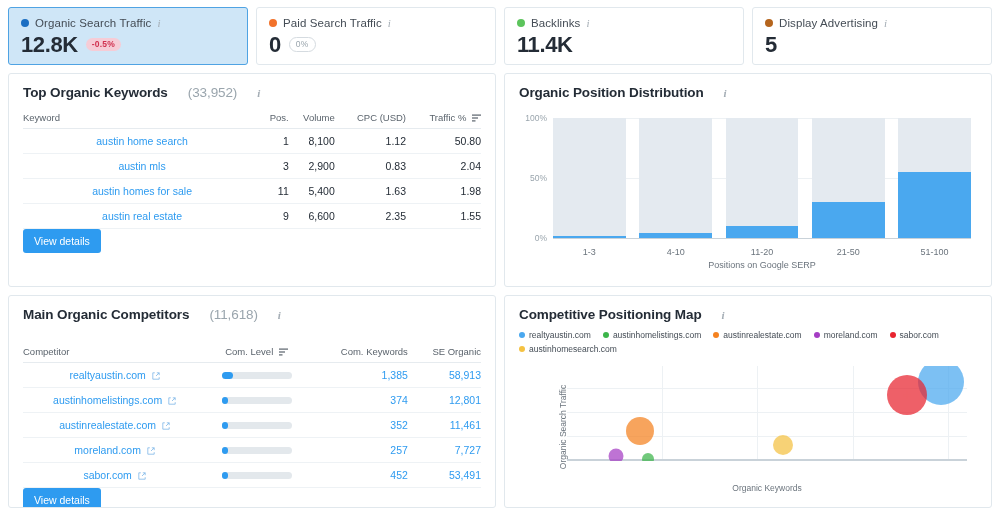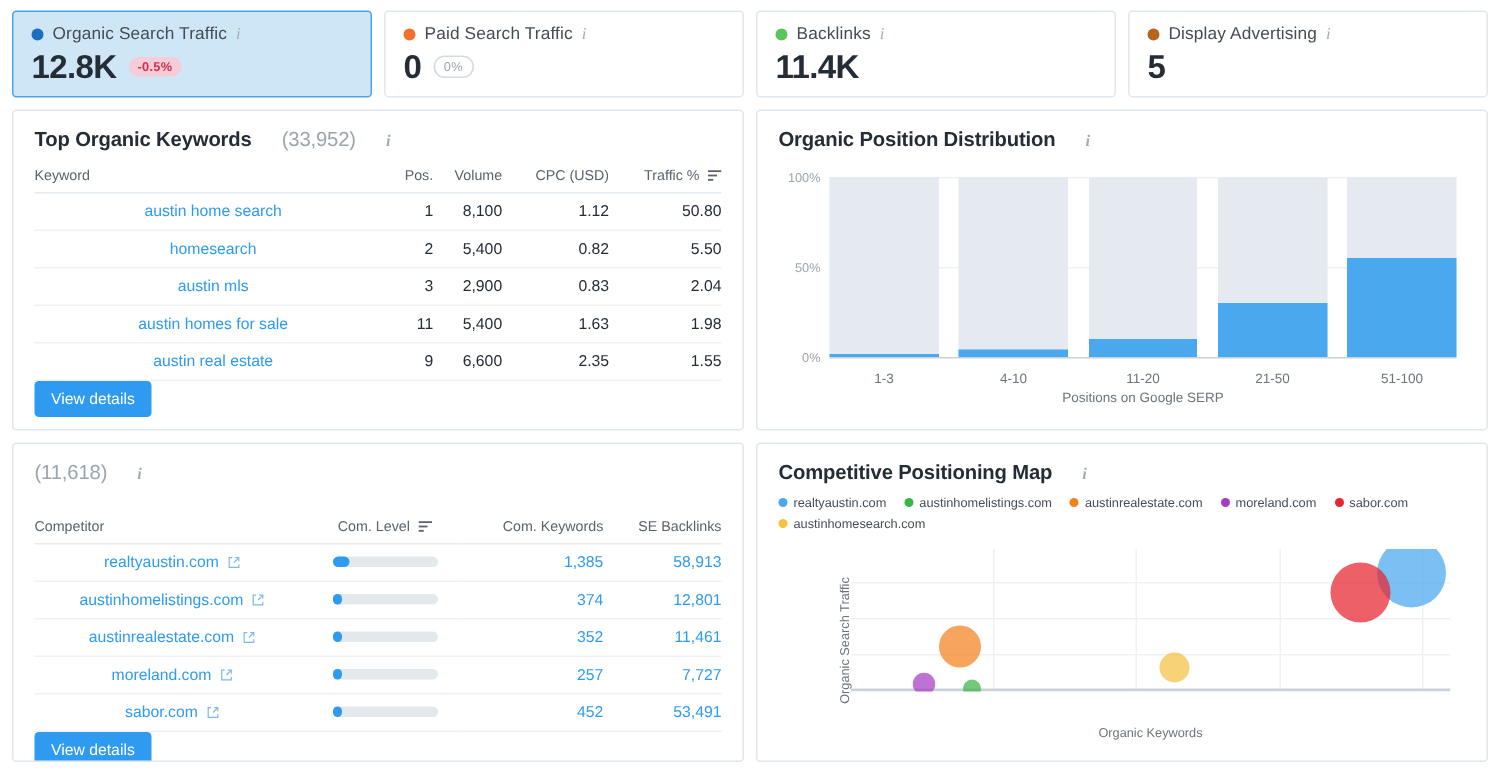--- a/index.html
+++ b/index.html
@@ -184,27 +184,20 @@
             </th>
           </tr>
         </thead>
         <tbody>
           <tr>
             <td class="left"><span class="lnk">austin home search</span></td>
             <td>1</td>
             <td>8,100</td>
             <td>1.12</td>
             <td>50.80</td>
-          </tr>
-          <tr>
-            <td class="left"><span class="lnk">homesearch</span></td>
-            <td>2</td>
-            <td>5,400</td>
-            <td>0.82</td>
-            <td>5.50</td>
           </tr>
           <tr>
             <td class="left"><span class="lnk">austin mls</span></td>
             <td>3</td>
             <td>2,900</td>
             <td>0.83</td>
             <td>2.04</td>
           </tr>
           <tr>
             <td class="left"><span class="lnk">austin homes for sale</span></td>
@@ -268,37 +261,38 @@
               <span class="xtick">51-100</span>
             </div>
           </div>
         </div>
         <div class="axis-title">Positions on Google SERP</div>
       </div>
     </div>
 
     <div class="panel">
       <div class="panel-title">
+        <span>Main Organic Competitors</span>
         <span class="count">(11,618)</span>
         <span class="info-i">i</span>
       </div>
       <table style="margin-top:24px">
         <thead>
           <tr>
             <th class="left" style="width:40%">Competitor</th>
             <th class="center" style="width:22%">
               <span>Com. Level</span>
               <svg class="sort-ico" width="9" height="8" viewBox="0 0 9 8">
                 <rect x="0" y="0.5" width="9" height="1.2" fill="#5a636c"></rect>
                 <rect x="0" y="3.4" width="6" height="1.2" fill="#5a636c"></rect>
                 <rect x="0" y="6.3" width="3.5" height="1.2" fill="#5a636c"></rect>
               </svg>
             </th>
             <th>Com. Keywords</th>
-            <th>SE Backlinks</th>
+            <th>SE Organic</th>
           </tr>
         </thead>
         <tbody>
           <tr>
             <td class="left">
               <span class="lnk">realtyaustin.com</span>
               <svg class="ext-ico" width="8" height="8" viewBox="0 0 10 10">
                 <path d="M3.5 1H1v8h8V6.5" fill="none" stroke="#7fb8e8" stroke-width="1"></path>
                 <path d="M6 1h3v3" fill="none" stroke="#7fb8e8" stroke-width="1"></path>
                 <path d="M9 1L5 5" fill="none" stroke="#7fb8e8" stroke-width="1"></path>

